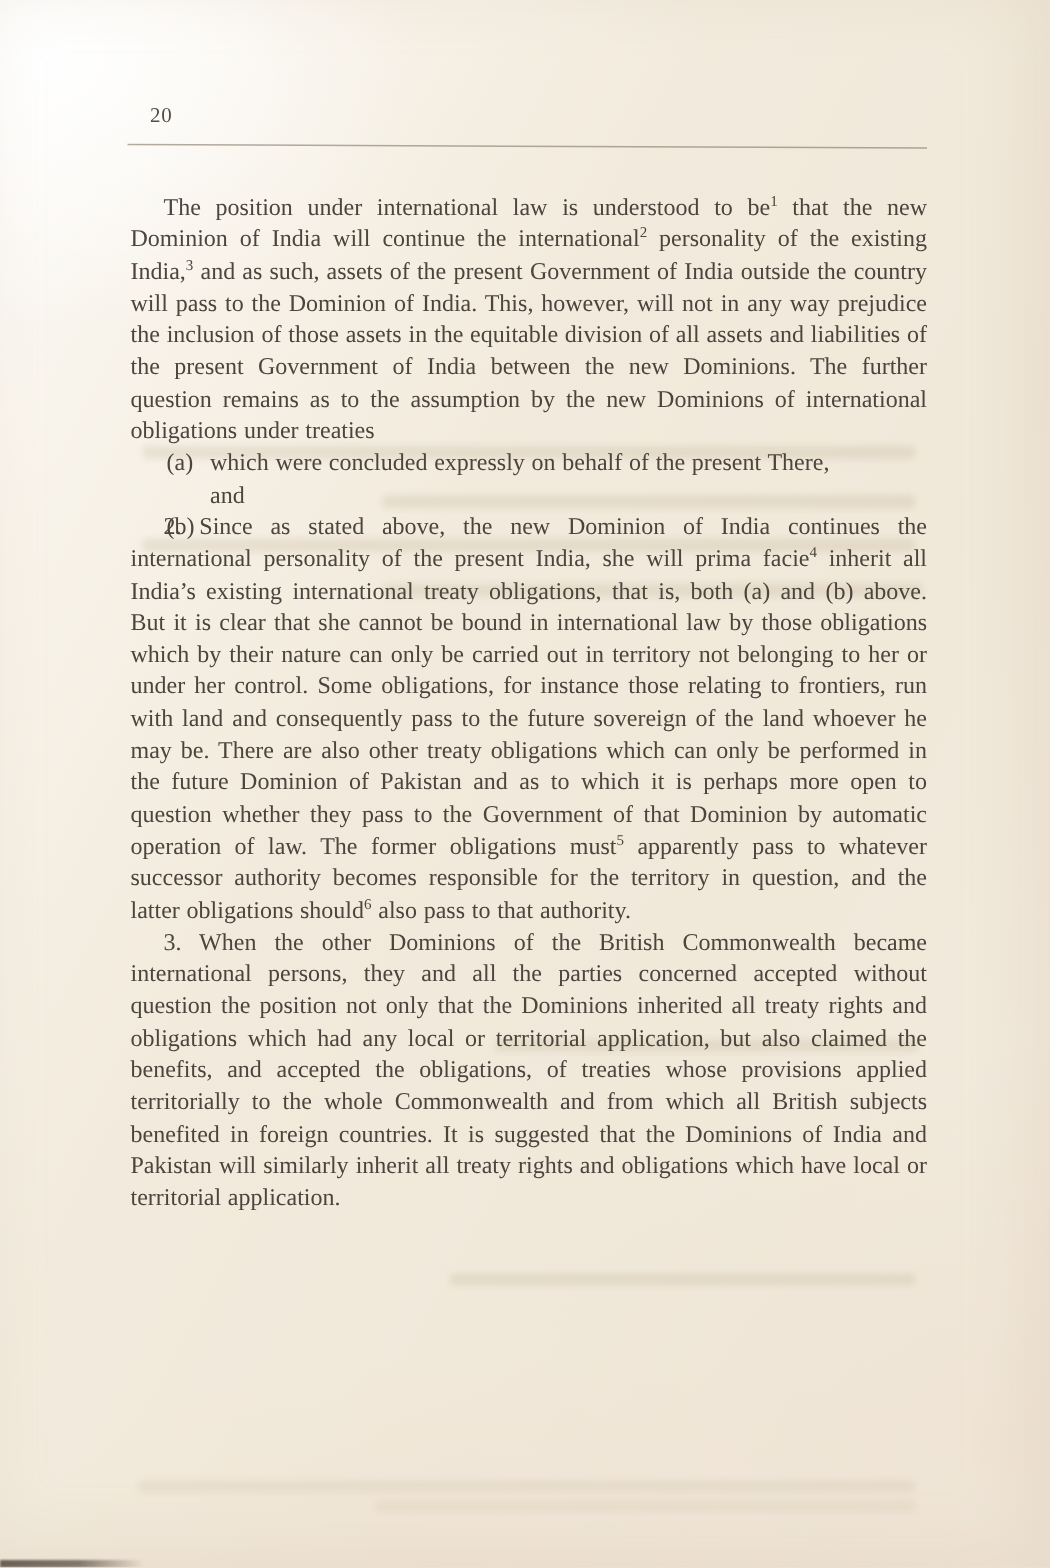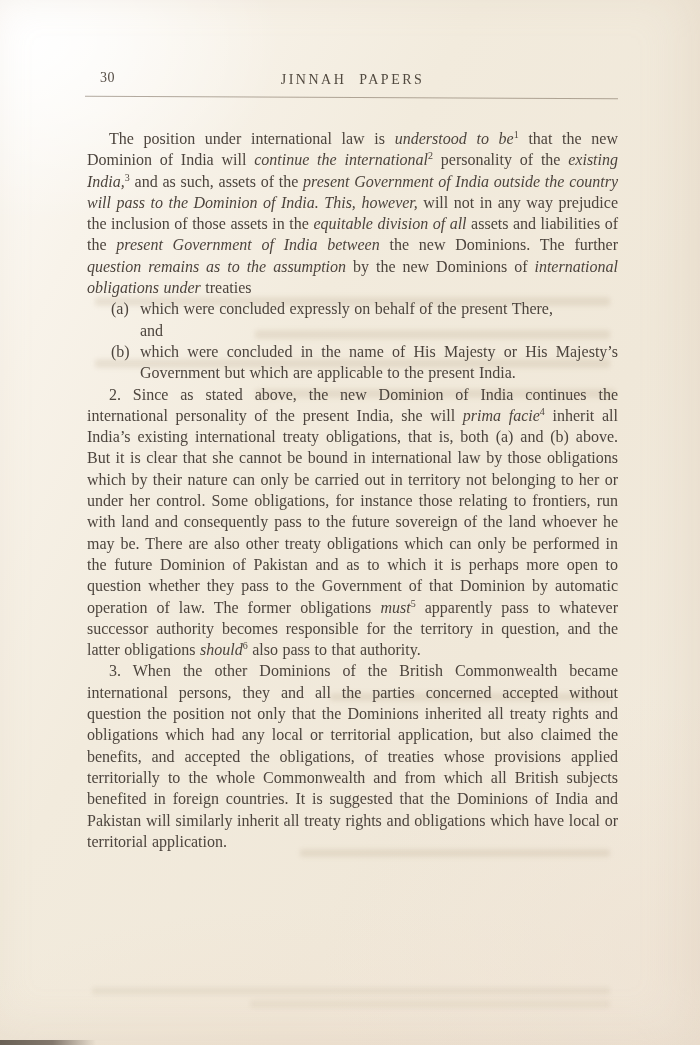--- a/index.html
+++ b/index.html
@@ -40,21 +40,21 @@
     position:absolute; left:87px; top:128px; width:531px;
     font-size:16px; line-height:21.3px;
     text-align:justify; word-spacing:.5px;
   }
   .doc-body p{margin:0; padding:0;}
   p.para{text-indent:22px;}
   p.list-item{
     position:relative; padding-left:53px; text-indent:0;
   }
   p.list-item .marker{position:absolute; left:24px; top:0;}
-  .it{font-style:italic;}
+  .it{}
   sup{
     font-size:10px; line-height:0; vertical-align:6px; letter-spacing:0;
   }
   
   .artifact{
     position:absolute; pointer-events:none;
     background:rgba(178,162,132,.20);
     filter:blur(2px);
     border-radius:3px;
   }
@@ -75,27 +75,26 @@
     <div class="artifact" style="left:255px; top:330px; width:355px; height:9px;"></div>
     <div class="artifact" style="left:95px;  top:359px; width:515px; height:9px;"></div>
     <div class="artifact" style="left:255px; top:389px; width:360px; height:9px;"></div>
     <div class="artifact" style="left:330px; top:693px; width:282px; height:8px;"></div>
     <div class="artifact" style="left:300px; top:849px; width:310px; height:8px;"></div>
     <div class="artifact" style="left:92px;  top:987px; width:518px; height:8px; background:rgba(178,162,132,.14);"></div>
     <div class="artifact" style="left:250px; top:1000px; width:360px; height:8px; background:rgba(178,162,132,.12);"></div>
   </div>
 
   <div class="running-head">
-    <span class="page-number">30</span>
-    <span class="head-title">JINNAH PAPERS</span>
+    <span class="page-number">20</span>
     <span class="head-rule"></span>
   </div>
 
   <div class="doc-body">
       <p class="para"><span>The position under international law is </span><span class="it">understood to be</span><sup>1</sup><span> that the new Dominion of India will </span><span class="it">continue the international</span><sup>2</sup><span> personality of the </span><span class="it">existing India,</span><sup>3</sup><span> and as such, assets of the </span><span class="it">present Government of India outside the country will pass to the Dominion of India. This, however,</span><span> will not in any way prejudice the inclusion of those assets in the </span><span class="it">equitable division of all</span><span>  assets and liabilities of the </span><span class="it">present Government of India between</span><span>  the new Dominions. The further </span><span class="it">question remains as to the assumption</span><span> by the new Dominions of </span><span class="it">international obligations under</span><span> treaties</span></p>
       <p class="list-item"><span class="marker">(a)</span><span>which were concluded expressly on behalf of the present There,</span><br><span>and</span></p>
-      <p class="list-item"><span class="marker">(b)</span><span>which were concluded in the name of His Majesty or His Majesty’s Government but which are applicable to the present India.</span></p>
+      <p class="list-item"><span class="marker">(b)</span></p>
       <p class="para"><span>2. Since as stated above, the new Dominion of India continues the international personality of the present India, she will </span><span class="it">prima facie</span><sup>4</sup><span> inherit all India’s existing international treaty obligations, that is, both (a) and (b) above. But it is clear that she cannot be bound in international law by those obligations which by their nature can only be carried out in territory not belonging to her or under her control. Some obligations, for instance those relating to frontiers, run with land and consequently pass to the future sovereign of the land whoever he may be. There are also other treaty obligations which can only be performed in the future Dominion of Pakistan and as to which it is perhaps more open to question whether they pass to the Government of that Dominion by automatic operation of law. The former obligations </span><span class="it">must</span><sup>5</sup><span> apparently pass to whatever successor authority becomes responsible for the territory in question, and the latter obligations </span><span class="it">should</span><sup>6</sup><span> also pass to that authority.</span></p>
       <p class="para"><span>3. When the other Dominions of the British Commonwealth became international persons, they and all the parties concerned accepted without question the position not only that the Dominions inherited all treaty rights and obligations which had any local or territorial application, but also claimed the benefits, and accepted the obligations, of treaties whose provisions applied territorially to the whole Commonwealth and from which all British subjects benefited in foreign countries. It is suggested that the Dominions of India and Pakistan will similarly inherit all treaty rights and obligations which have local or territorial application.</span></p>
     </div>
 
   <div class="edge-mark"></div>
 </div>
 
 </body></html>

